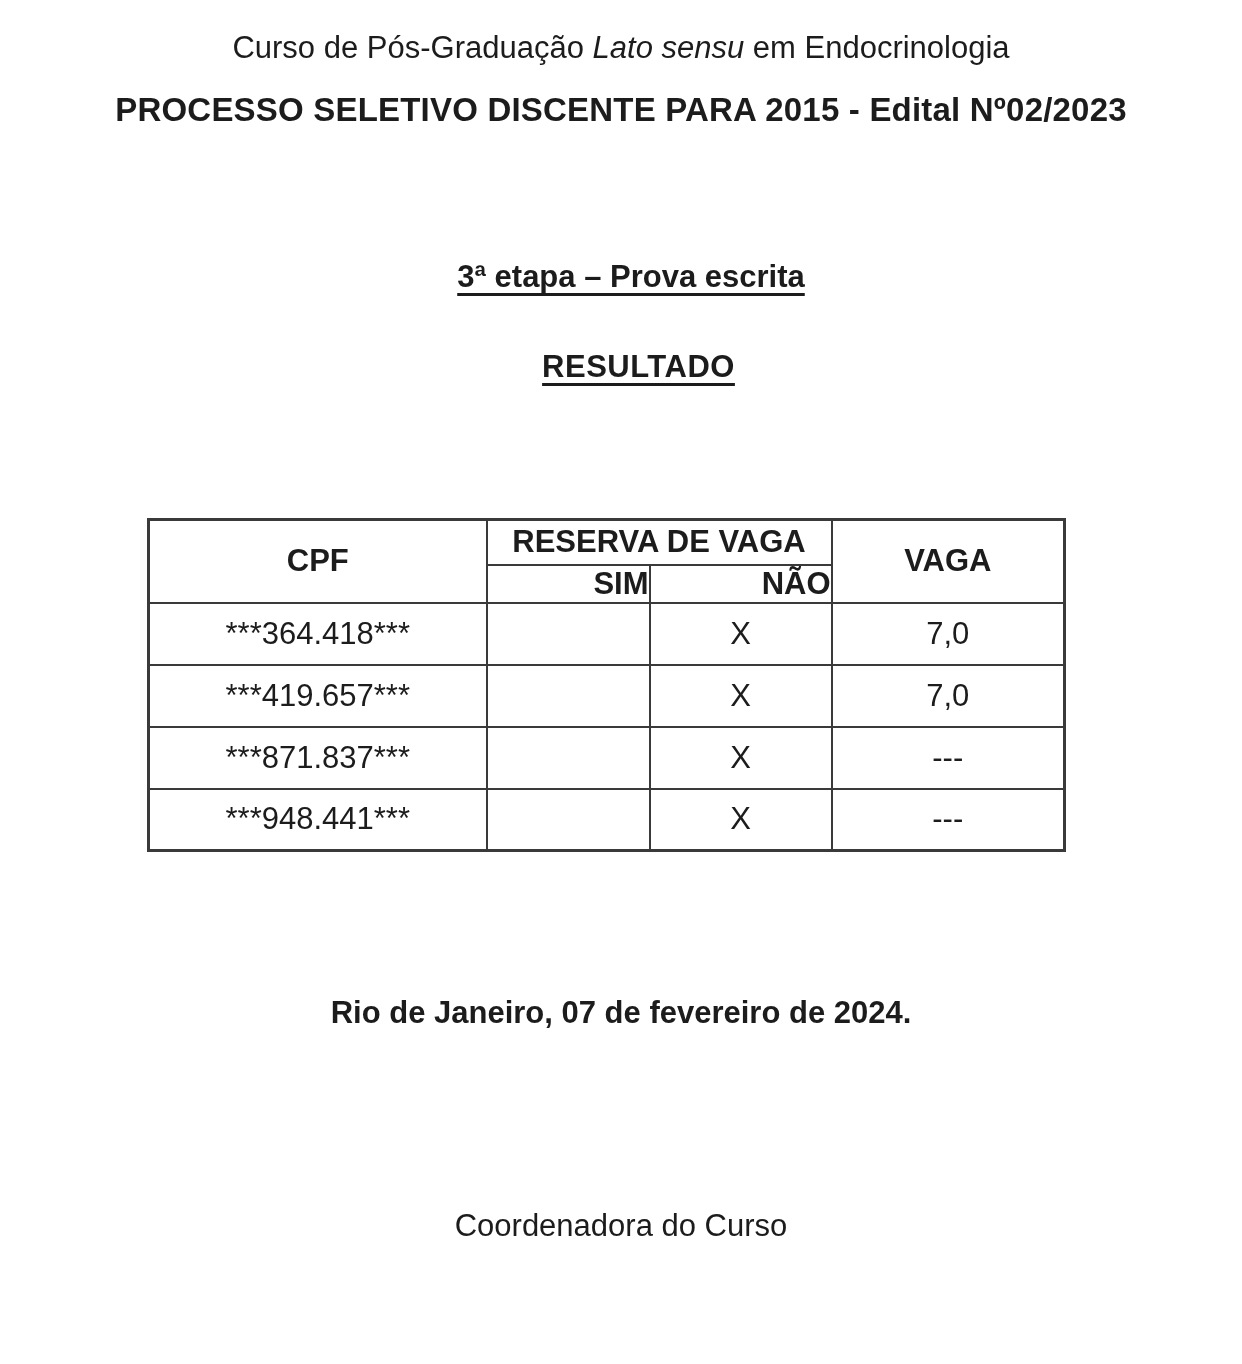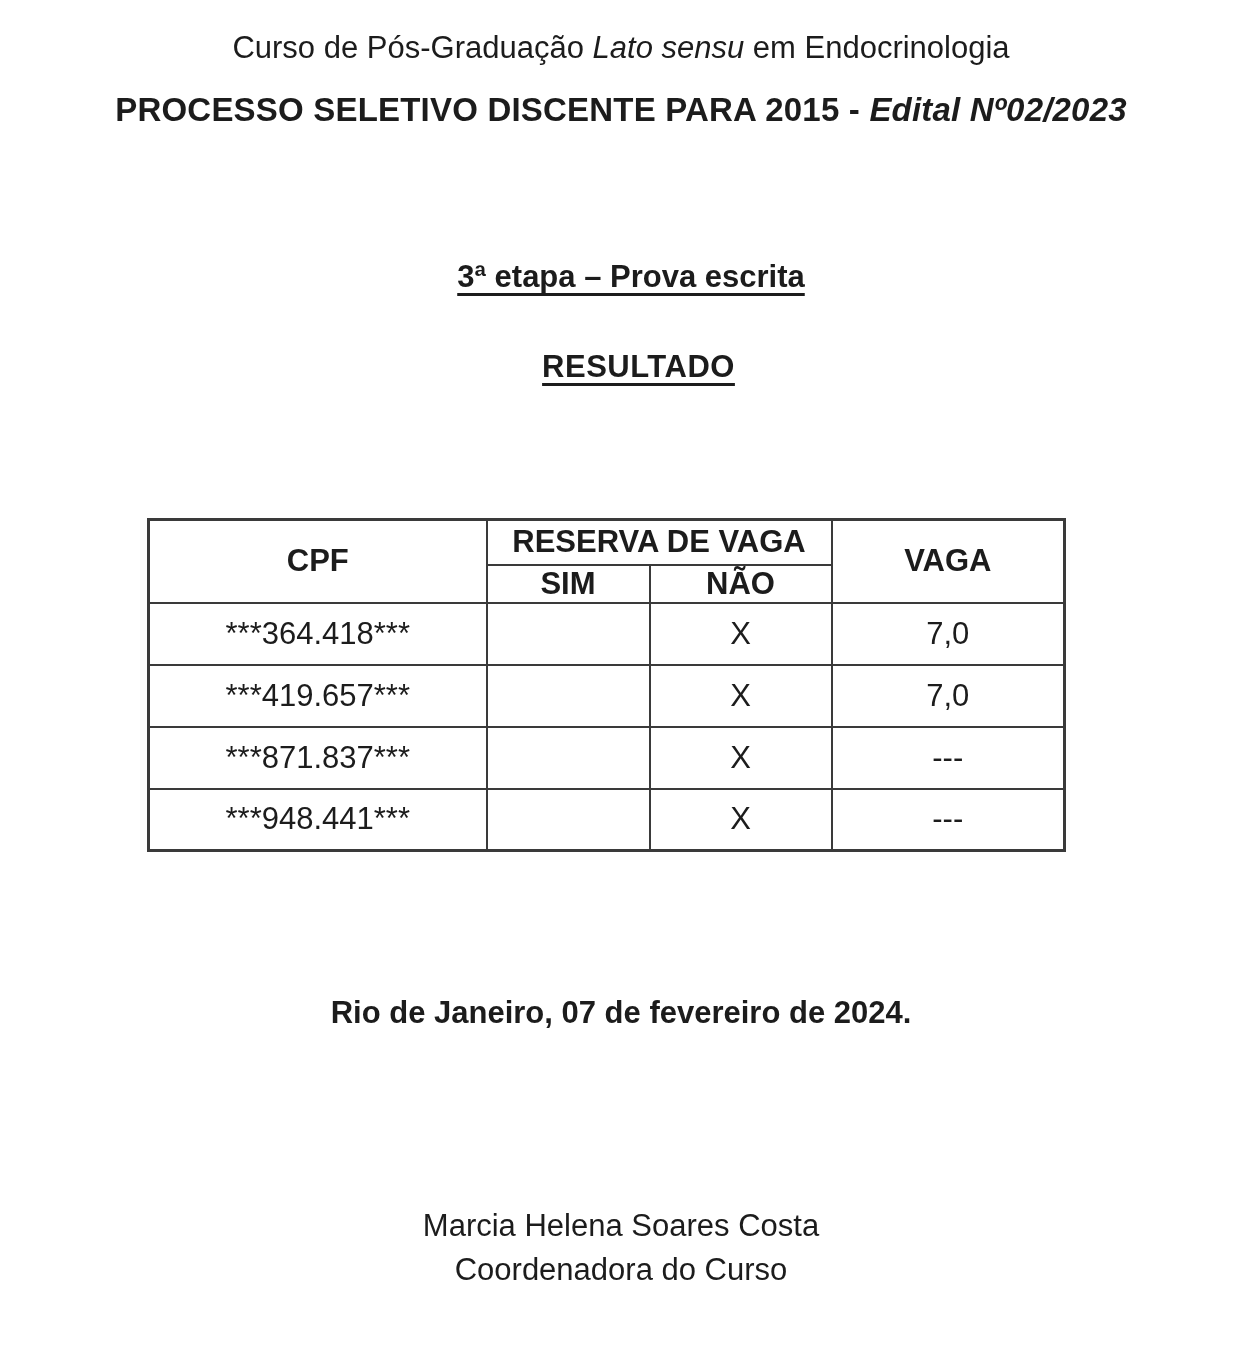--- a/index.html
+++ b/index.html
@@ -29,21 +29,21 @@
   }
   .title-line1 .it { font-style: italic; }
 
   .title-line2 {
     margin-top: 24px;
     font-size: 33px;
     line-height: 40px;
     font-weight: 700;
     letter-spacing: 0.2px;
   }
-  .title-line2 .it { font-style: italic; }
+  .title-line2 .it { }
 
   .stage-heading {
     margin-top: 128px;
     font-size: 31px;
     line-height: 38px;
     font-weight: 700;
     text-decoration: underline;
     text-decoration-thickness: 3px;
     text-underline-offset: 6px;
     padding-left: 20px;
@@ -75,21 +75,21 @@
     vertical-align: middle;
     font-size: 31px;
     padding: 0;
   }
   table.results th { font-weight: 700; }
   col.c-cpf  { width: 338px; }
   col.c-sim  { width: 163px; }
   col.c-nao  { width: 182px; }
   col.c-nota { width: 233px; }
   tr.hdr-top th  { height: 45px; }
-  tr.hdr-sub th  { height: 30px; }
+  tr.hdr-sub th  { height: 30px; text-align: right; }
   tr.data-row td { height: 62px; font-weight: 400; }
 
   .date-line {
     margin-top: 142px;
     font-size: 31px;
     line-height: 38px;
     font-weight: 700;
   }
 
   .signature {
@@ -156,17 +156,16 @@
         <td></td>
         <td>X</td>
         <td>---</td>
       </tr>
     </tbody>
   </table>
 
   <div class="date-line center">Rio de Janeiro, 07 de fevereiro de 2024.</div>
 
   <div class="signature center">
-    <div>Marcia Helena Soares Costa</div>
     <div>Coordenadora do Curso</div>
   </div>
 
 </div>
 
 </body></html>

